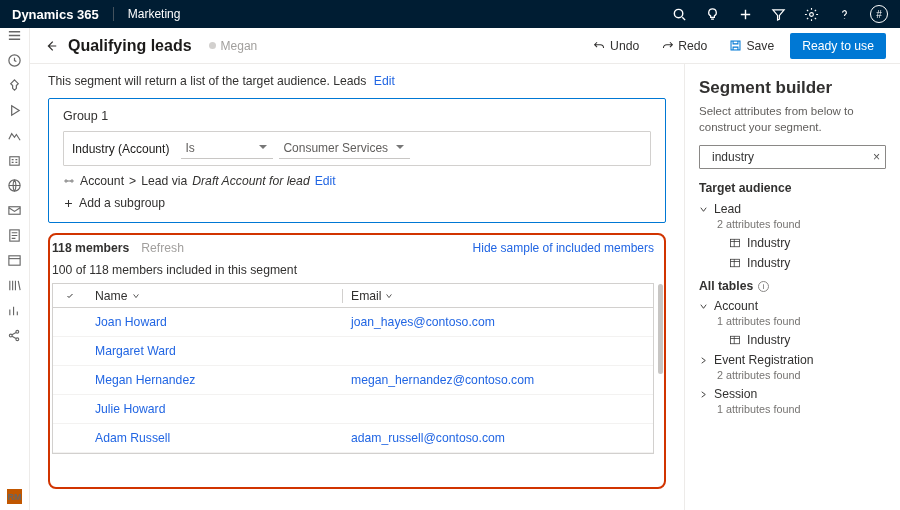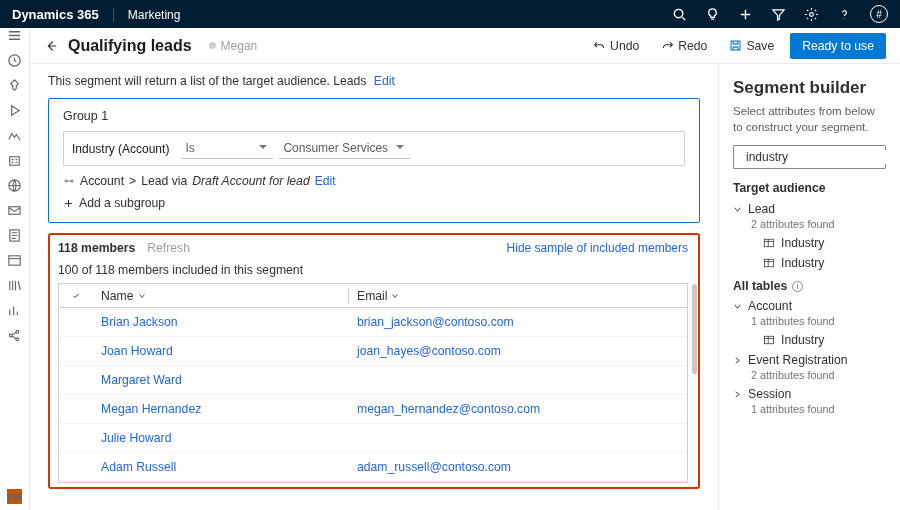--- a/index.html
+++ b/index.html
@@ -9,21 +9,21 @@
     --light:#edebe9;
     --link:#2266e3;
     --panelbg:#faf9f8;
     --border:#d2d0ce;
   }
   *{box-sizing:border-box;font-family:"Segoe UI",Arial,sans-serif;font-size:12.2px;color:var(--text)}
   body{margin:0;width:900px;height:510px;overflow:hidden;background:#fff}
   svg{display:block}
   .topbar{height:28px;background:#001d33;display:flex;align-items:center;padding:0 12px;color:#fff;justify-content:space-between}
   .topbar *{color:#fff}
-  .topbar-left{display:flex;align-items:flex-end;gap:14px}
+  .topbar-left{display:flex;align-items:flex-start;gap:14px}
   .topbar-left .brand{font-weight:600;font-size:13px}
   .topbar-left .sep{width:1px;height:14px;background:#888;opacity:.5}
   .topbar-left .module{font-size:12px}
   .topbar-right{display:flex;align-items:center;gap:18px}
   .tb-icon{width:15px;height:15px}
   .avatar-circle{width:18px;height:18px;border:1px solid #fff;border-radius:50%;display:flex;align-items:center;justify-content:center;font-size:10px}
   .shell{display:flex;height:482px}
   .nav{width:30px;background:#fff;border-right:1px solid var(--light);display:flex;flex-direction:column;align-items:center;gap:10px}
   .nav svg,.nav .rm{width:15px;height:15px;color:#666}
   .rm{margin-top:auto;margin-bottom:6px;width:19px;height:19px;background:#c15700;color:#fff;display:flex;align-items:center;justify-content:center;font-size:9px;font-weight:600}
@@ -49,39 +49,39 @@
   .conds{display:flex;gap:6px;align-items:center;border:1px solid var(--border);padding:6px 8px;border-radius:1px}
   .cond-label{font-size:12px;color:#1b1a19;padding-right:6px}
   .cond-drop{border:none;border-bottom:1px solid #c8c6c4;padding:3px 22px 3px 4px;color:#605e5c;position:relative;min-width:92px;font-size:12px}
   .cond-drop::after{content:"";position:absolute;right:6px;top:7px;border:4px solid transparent;border-top-color:#777}
   .path-row{display:flex;align-items:center;gap:5px;margin-top:8px;color:#605e5c;font-size:11.5px}
   .path-row .ink{width:12px;height:12px}
   .path-row .via{font-style:italic}
   .path-row .edit{color:var(--link)}
   .subgroup{display:flex;align-items:center;gap:5px;margin-top:8px;color:var(--link);font-size:12px}
   .subgroup svg{width:11px;height:11px;color:var(--link)}
-  .members-box{border:2px solid #d13400;border-radius:3px;margin-top:10px;padding:6px 10px 0 8px;height:256px;overflow:hidden}
+  .members-box{border:2px solid #d13400;border-radius:8px;margin-top:10px;padding:6px 10px 0 2px;height:256px;overflow:hidden}
   .mem-head{display:flex;align-items:center;gap:12px}
   .mem-head .count{font-weight:600}
   .mem-head .refresh{color:#a19f9d}
   .mem-head .hide{margin-left:auto;color:var(--link);font-size:12px}
   .mem-sub{margin:8px 0 6px 0}
   .table{border:1px solid var(--border);border-top:1px solid var(--border)}
   .thead{display:flex;align-items:center;height:24px;border-bottom:1px solid var(--border);background:#fff}
   .thead .th{padding:0 8px;color:#605e5c;display:flex;align-items:center;gap:4px}
   .thead .th svg{width:8px;height:8px;color:#888}
   .th.check{width:34px;display:flex;justify-content:center}
   .th.name{width:256px;border-right:1px solid var(--border)}
   .th.email{flex:1}
   .row{display:flex;align-items:center;height:29px;border-bottom:1px solid #f3f2f1}
   .row .cell{padding:0 8px}
   .cell.check{width:34px}
   .cell.name{width:256px;color:var(--link)}
   .cell.email{flex:1;color:var(--link)}
-  .side{width:182px;border-left:1px solid var(--light);padding:14px 14px 0 14px;overflow-y:auto}
+  .side{width:216px;border-left:1px solid var(--light);padding:14px 14px 0 14px;overflow-y:auto}
   .side h2{font-size:17px;font-weight:600;margin:0 0 6px 0}
   .side .desc{color:var(--muted);font-size:11.5px;line-height:1.35;margin-bottom:10px}
   .search-wrap{border:1px solid #8a8886;border-radius:1px;display:flex;align-items:center;padding:0 6px;height:24px;margin-bottom:12px}
   .search-wrap svg{width:13px;height:13px;color:#0078d4}
   .search-wrap input{border:none;outline:none;flex:1;padding:0 6px;font-size:12px;color:#333}
   .search-wrap .clear{color:#555}
   .sec-title{font-weight:600;margin:2px 0 4px 0}
   .tree-item{display:flex;align-items:center;gap:6px;padding:3px 0;color:#323130}
   .tree-item.gchild{padding-left:30px;color:#323130}
   .tree-item .car{width:9px;height:9px;color:#605e5c}
@@ -310,25 +310,20 @@
               <div class="th email">
                   <span>Email</span>
                   <svg viewBox="0 0 10 10">
                     <path d="M2 3l3 4 3-4" fill="none" stroke="currentColor"></path>
                   </svg>
                 </div>
             </div>
             <div id="rows">
                 <div class="row">
                   <div class="cell check"></div>
-                  <div class="cell name">Brian Jackson</div>
-                  <div class="cell email">brian_jackson@contoso.com</div>
-                </div>
-                <div class="row">
-                  <div class="cell check"></div>
                   <div class="cell name">Joan Howard</div>
                   <div class="cell email">joan_hayes@contoso.com</div>
                 </div>
                 <div class="row">
                   <div class="cell check"></div>
                   <div class="cell name">Margaret Ward</div>
                 </div>
                 <div class="row">
                   <div class="cell check"></div>
                   <div class="cell name">Megan Hernandez</div>

